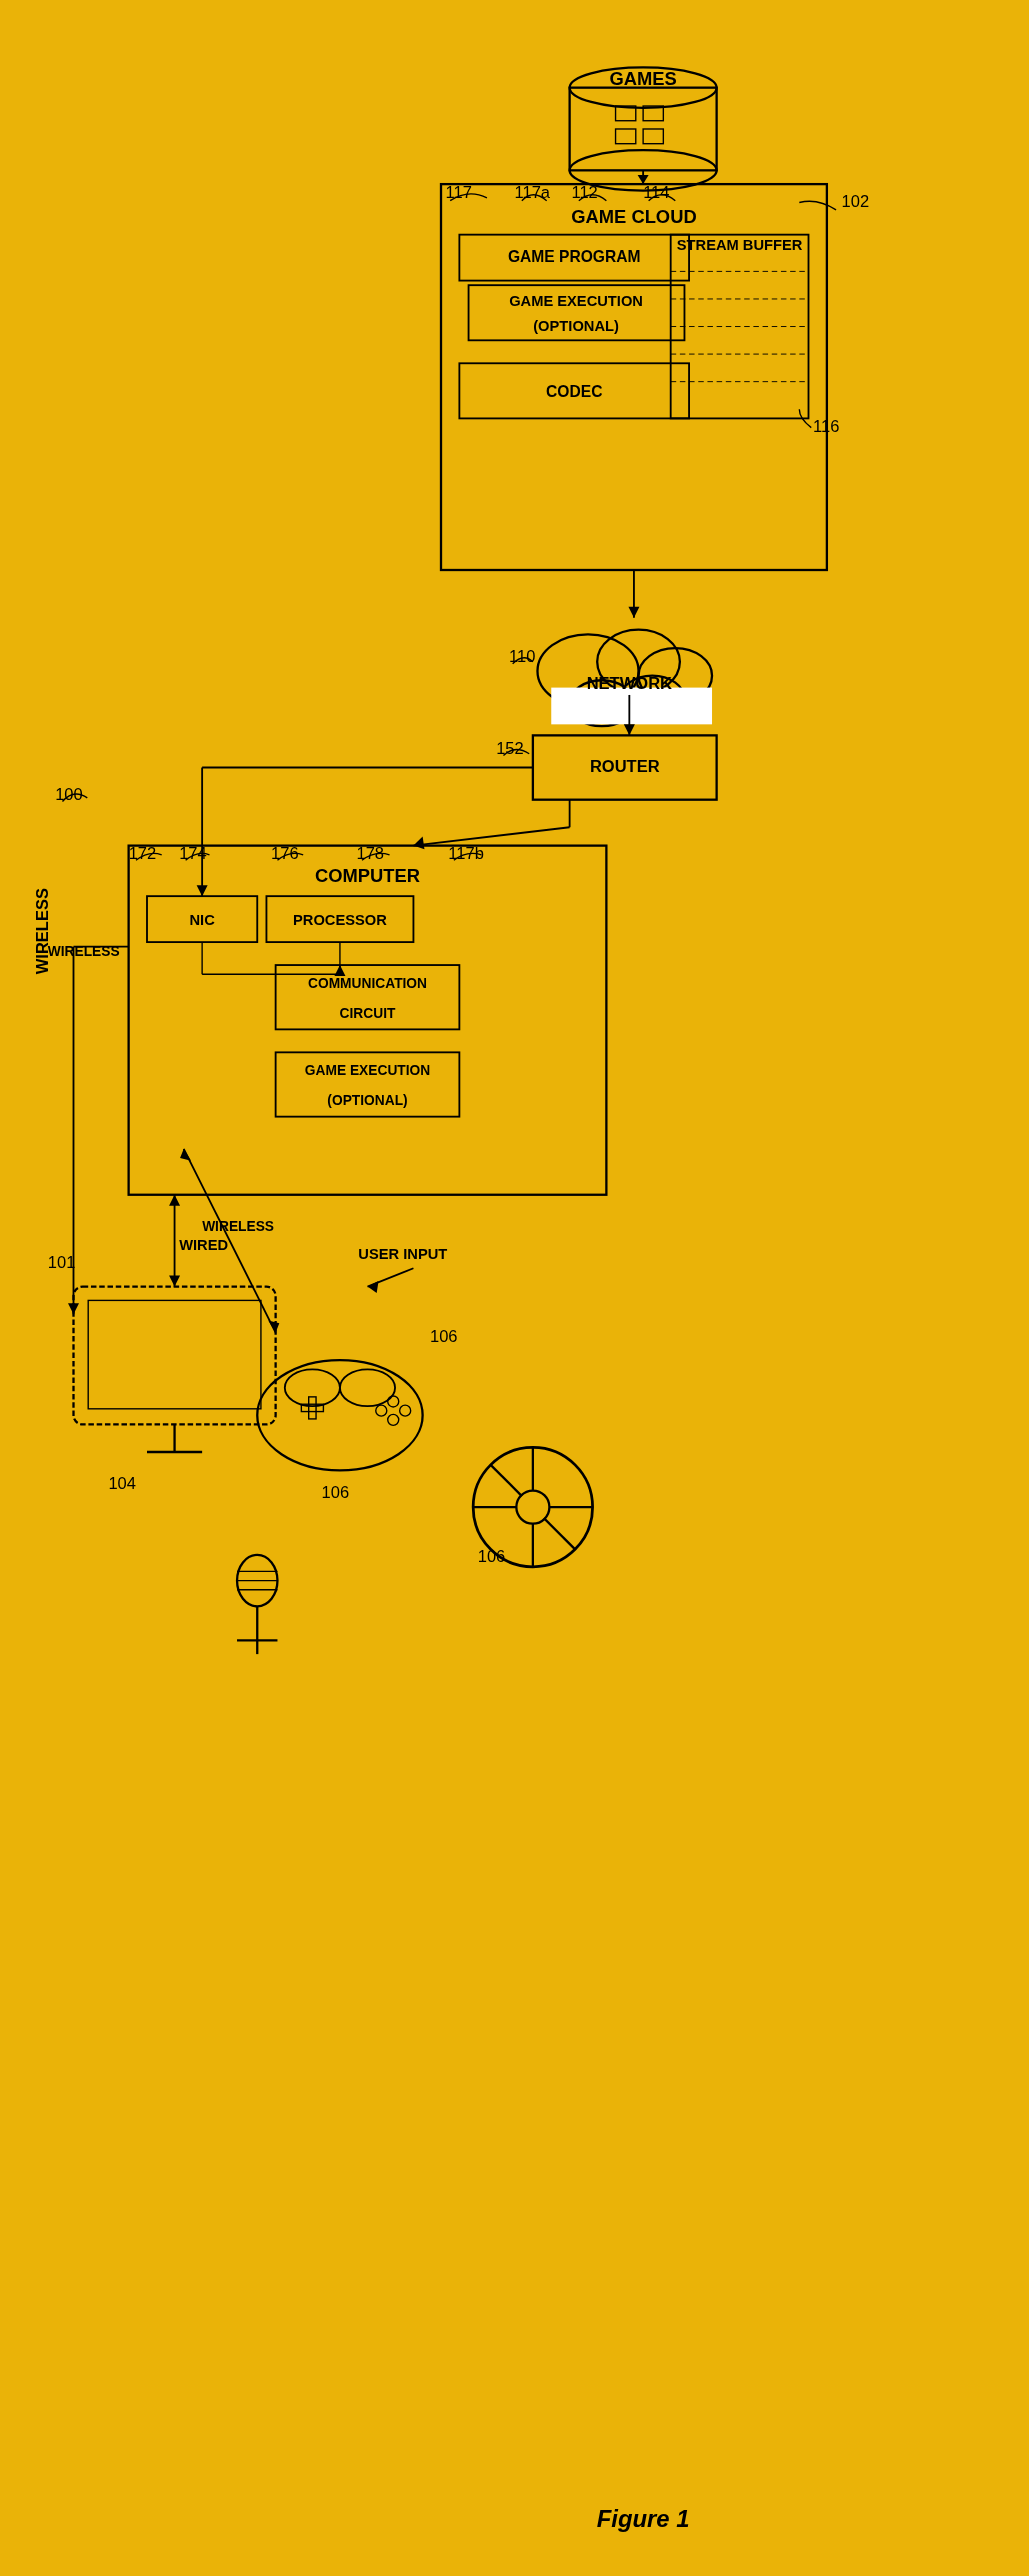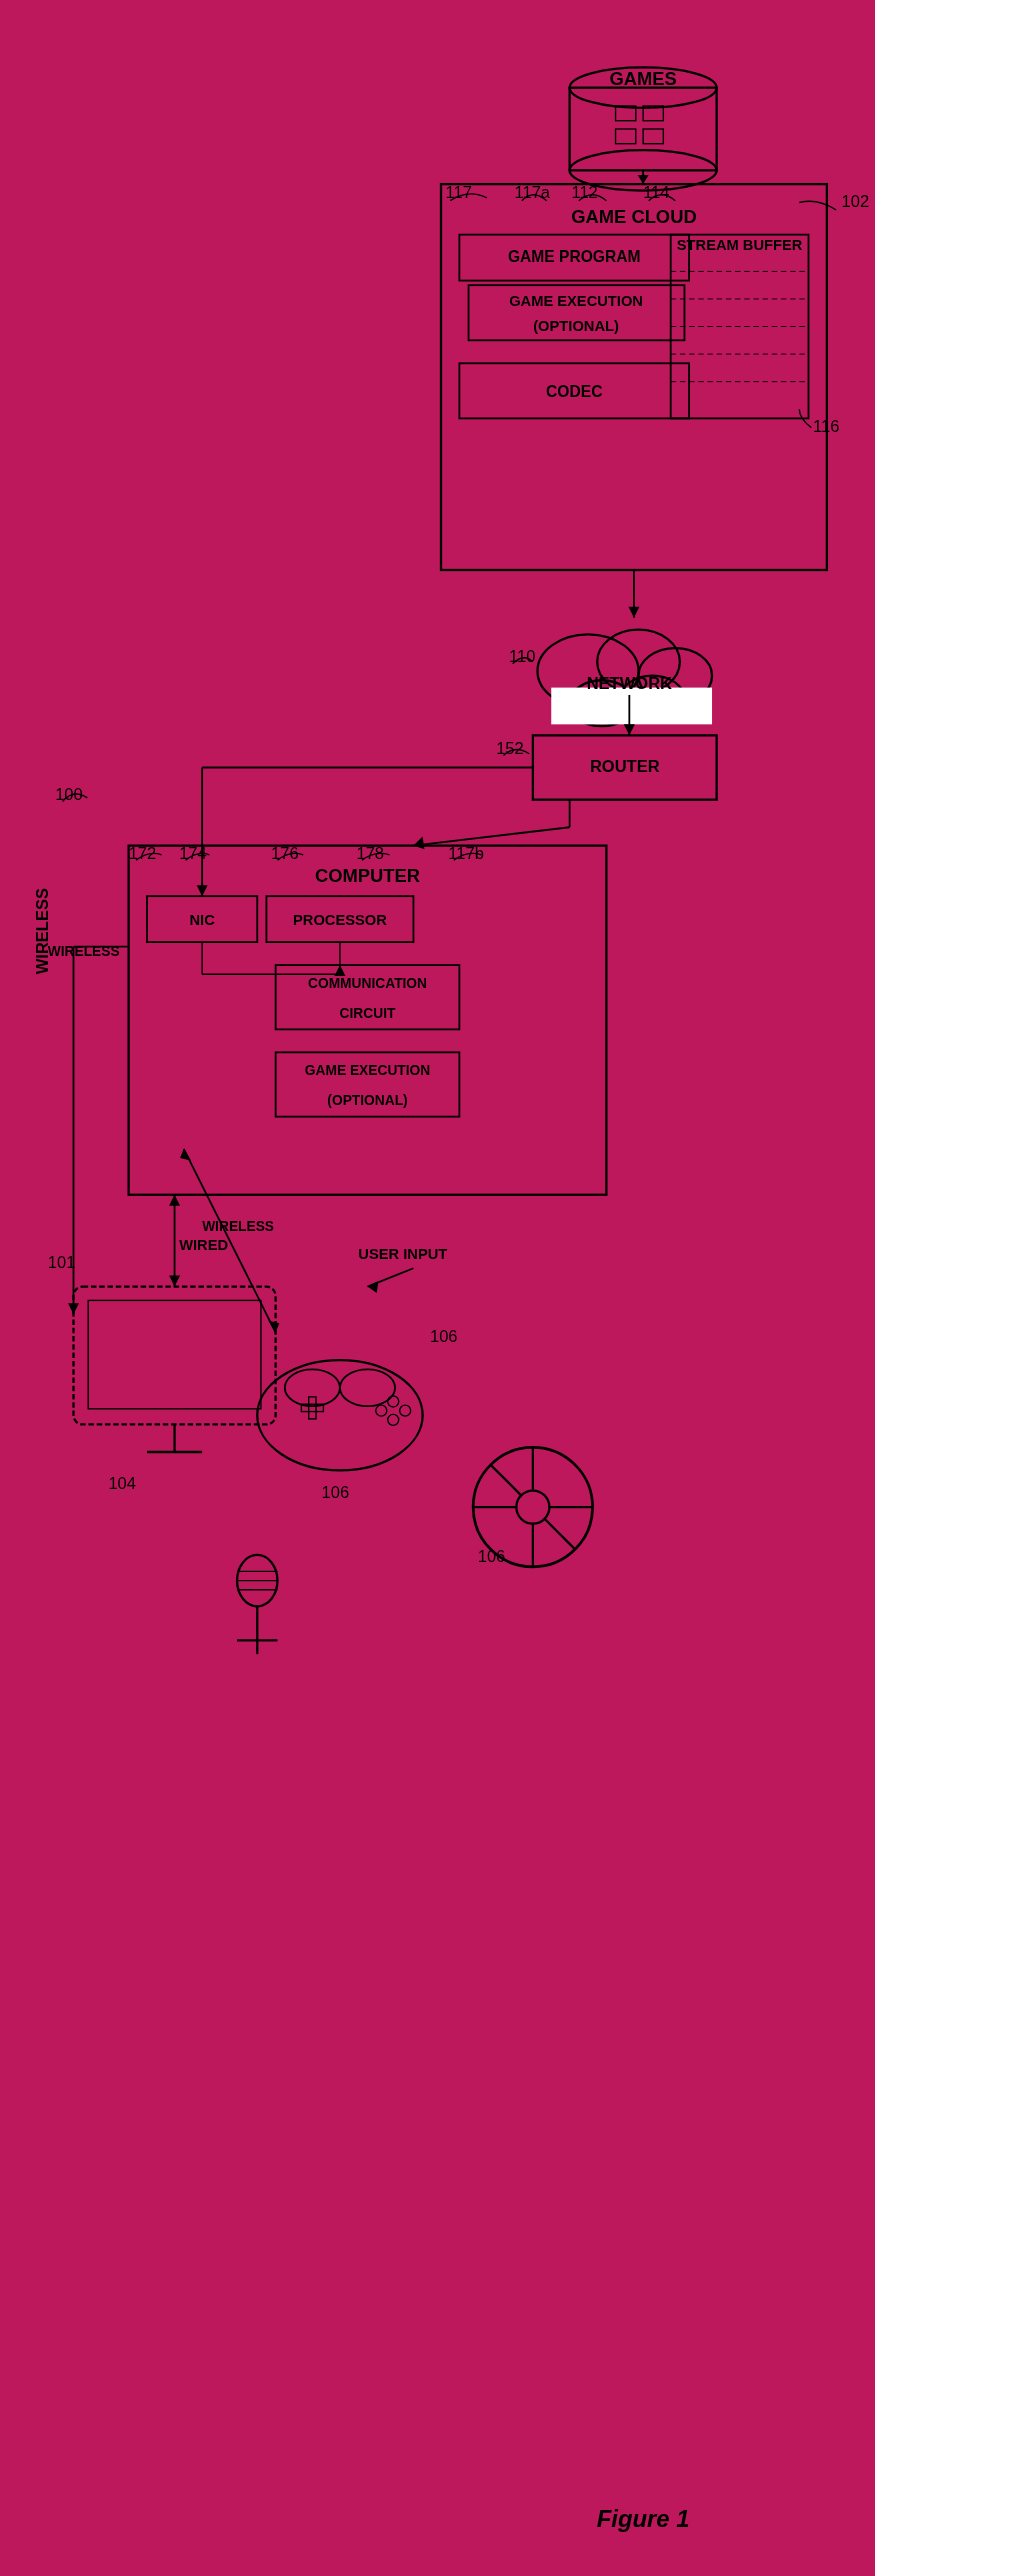--- a/index.html
+++ b/index.html
@@ -5,24 +5,24 @@
     * { box-sizing: border-box; margin: 0; padding: 0; }
     body {
       background: #fff;
       font-family: Arial, sans-serif;
       width: 1029px;
       min-height: 2576px;
       position: relative;
       overflow: hidden;
     }
     .diagram-container {
-      width: 875px;
+      width: 1029px;
       height: 2576px;
       position: relative;
-      background: #be185d;
+      background: #eab308;
       text-align: right;
     }
     svg {
       position: absolute;
       top: 0;
       left: 0;
       width: 1029px;
       height: 2576px;
     }
   </style>

